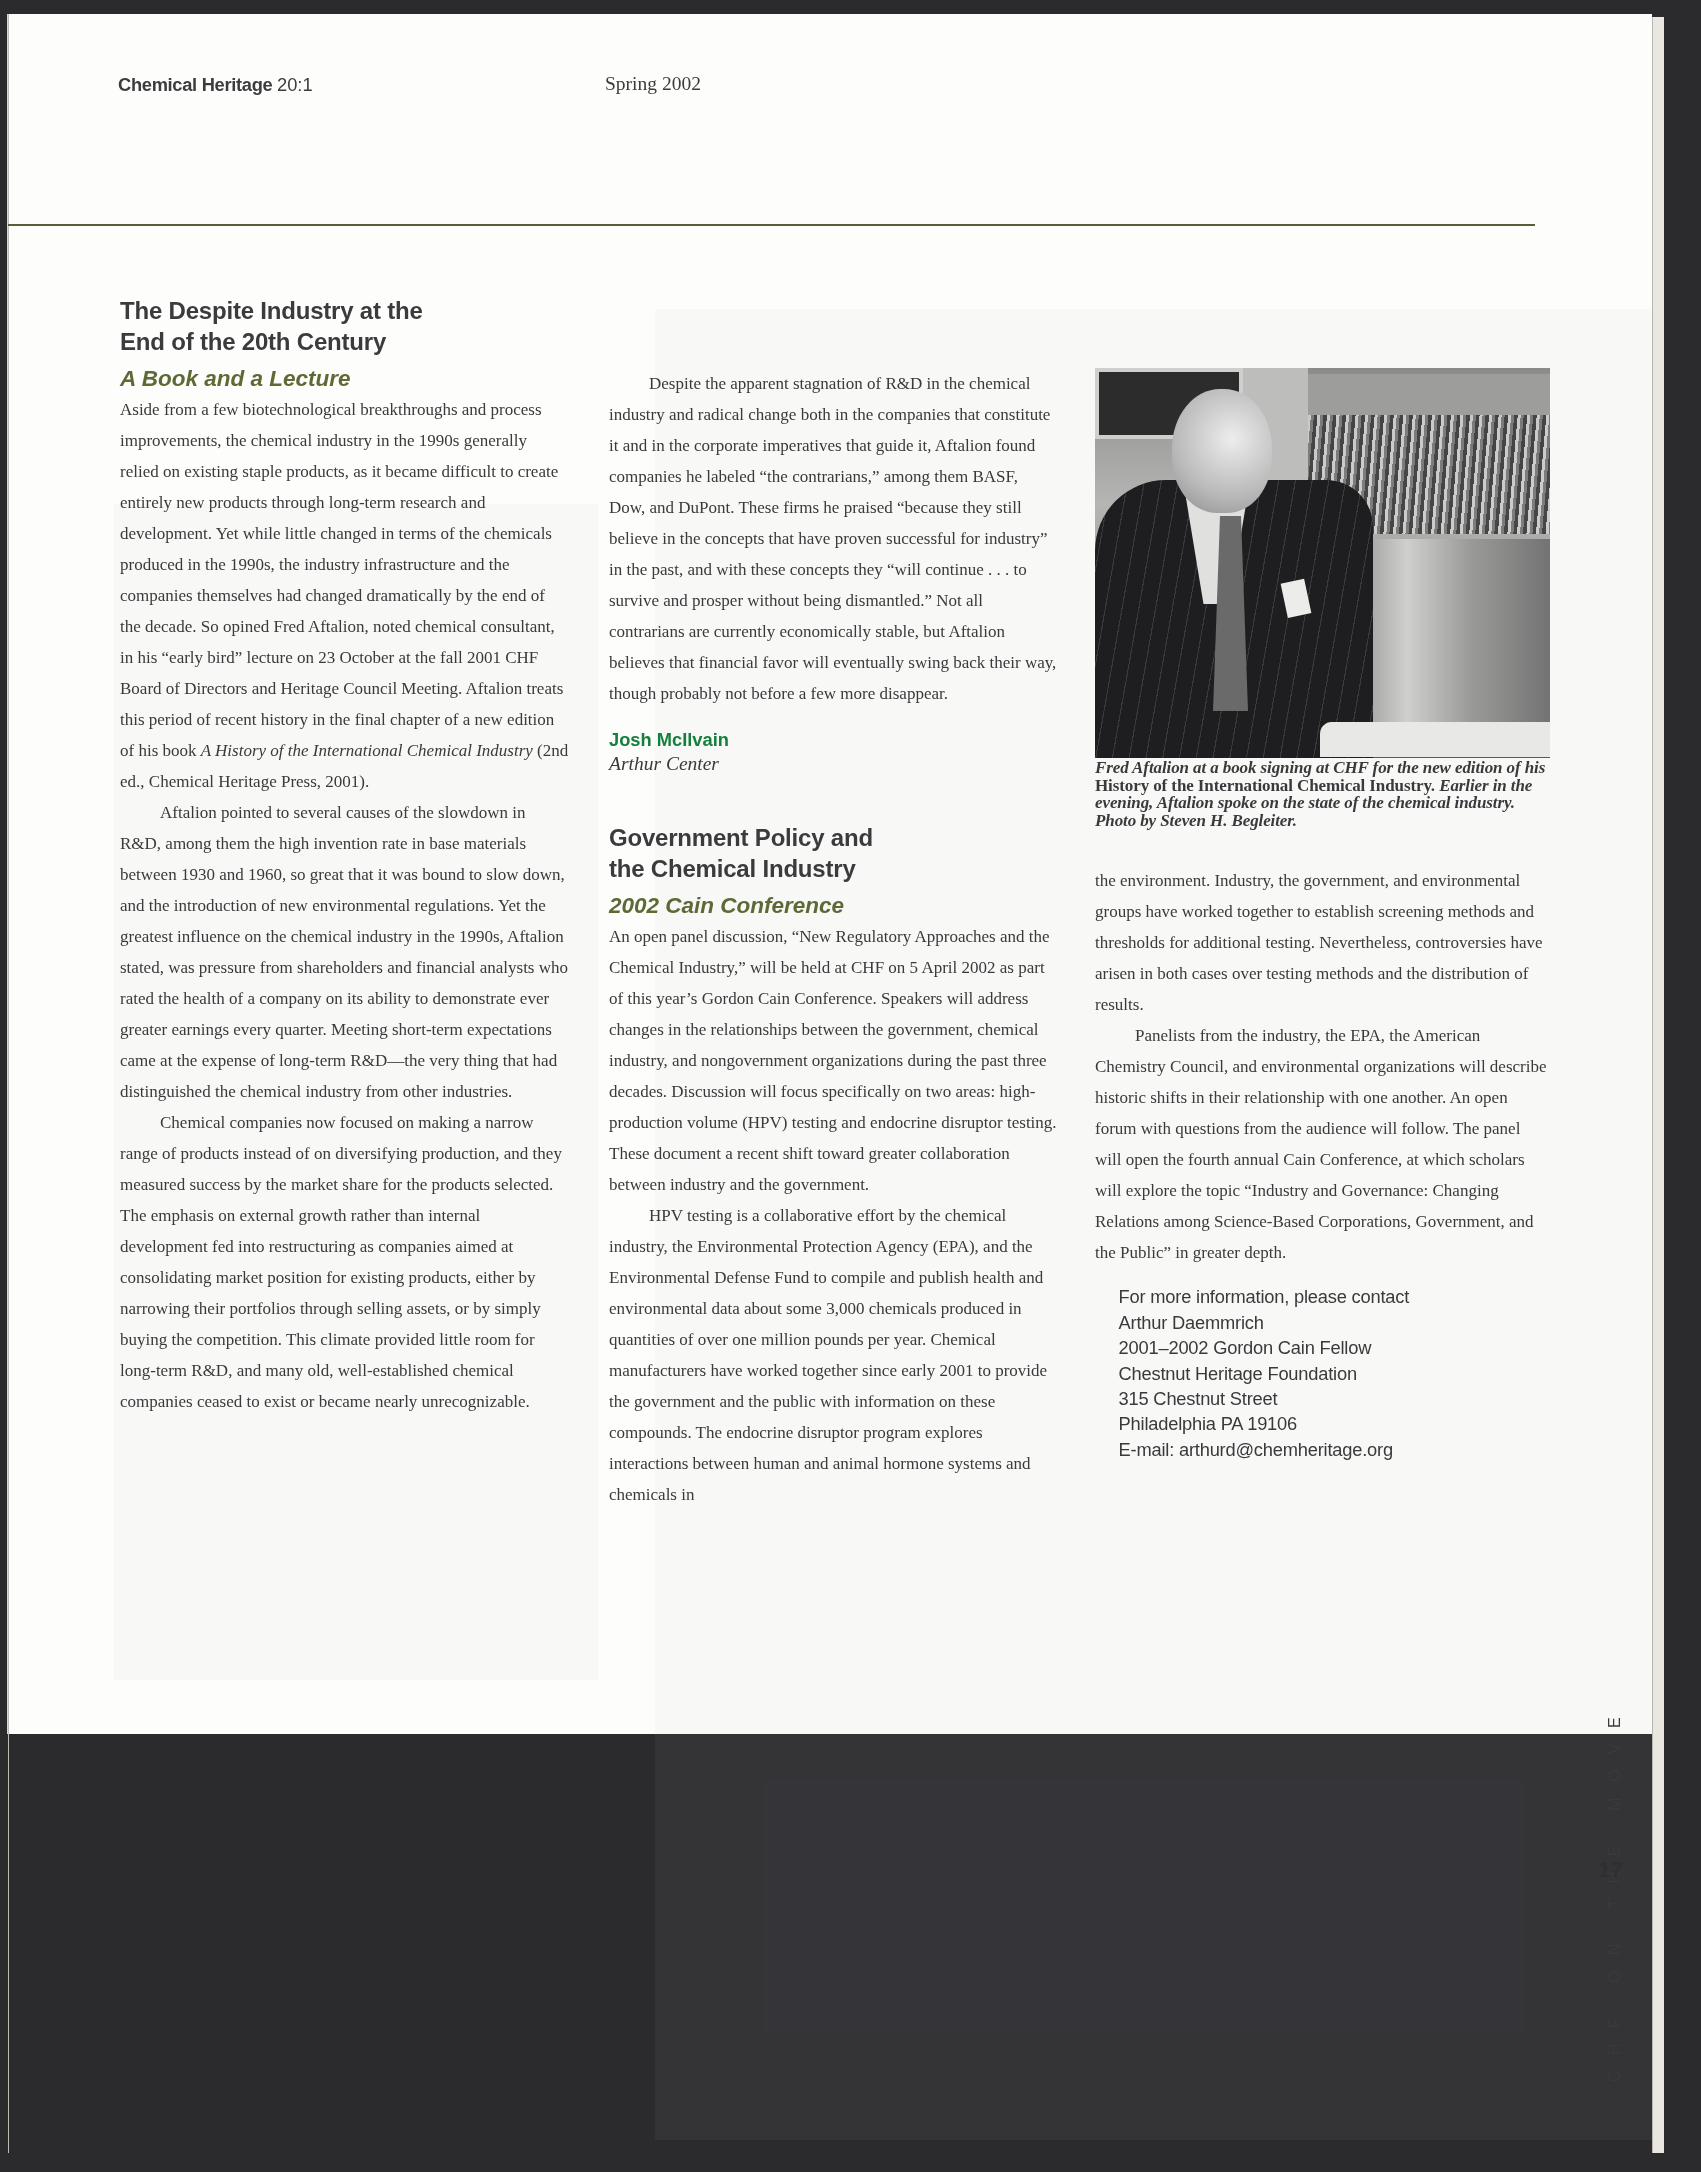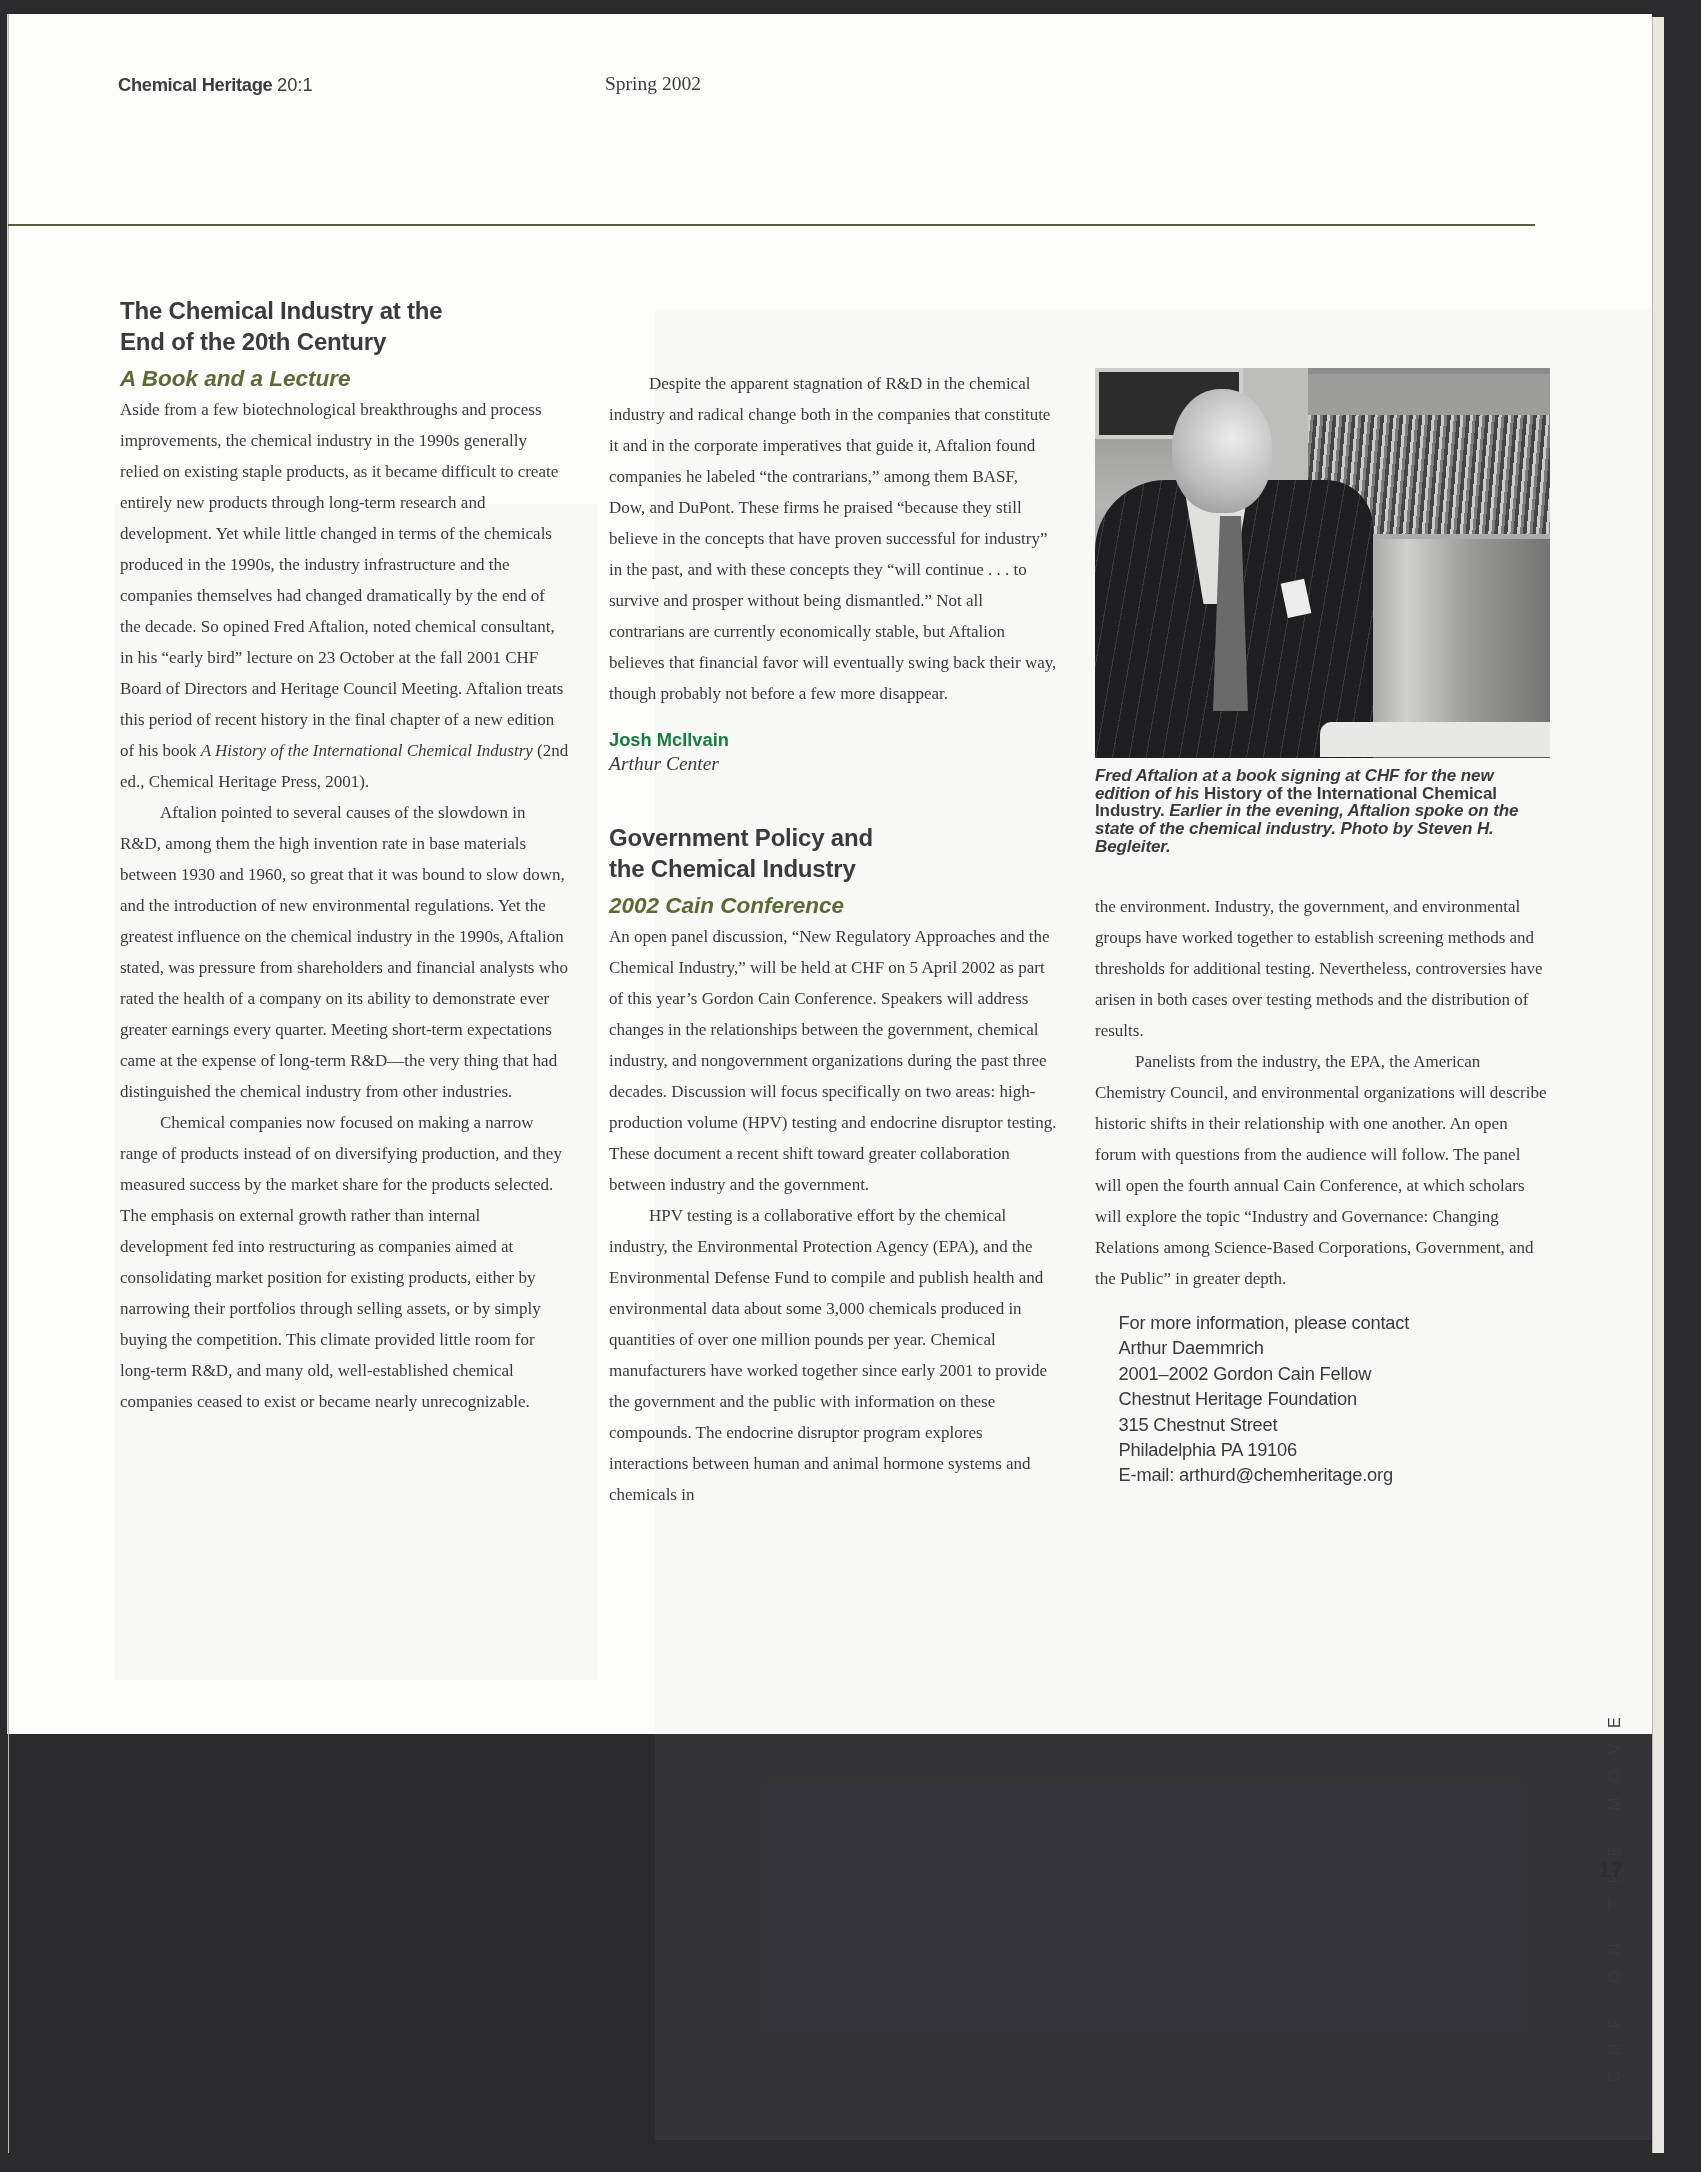--- a/index.html
+++ b/index.html
@@ -62,22 +62,22 @@
   .photo .aerial-sky { position: absolute; left: 213px; top: 5.9px; width: 248px; height: 41px; background: #9d9d9b; }
   .photo .head { position: absolute; left: 77px; top: 20.7px; width: 100px; height: 124px; border-radius: 48% 48% 45% 45%; background: radial-gradient(circle at 60% 40%, #ededed 0%, #b9b9b9 60%, #8a8a8a 100%); }
   .photo .suit { position: absolute; left: 0; top: 112px; width: 278px; height: 284px; background: repeating-linear-gradient(100deg, #1e1e20 0 15.4px, #3a3a3c 15.4px 16.5px); border-radius: 71px 47px 0 0; }
   .photo .shirt { position: absolute; left: 89px; top: 118px; width: 65px; height: 118px; background: #e0e0de; clip-path: polygon(0 0,100% 0,70% 100%,30% 100%); }
   .photo .tie { position: absolute; left: 118px; top: 148px; width: 35px; height: 195px; background: #6a6a6a; clip-path: polygon(20% 0,80% 0,100% 100%,0 100%); }
   .photo .badge { position: absolute; left: 189px; top: 213px; width: 23.6px; height: 35px; background: #ececea; transform: rotate(-12deg); }
   .photo .stand { position: absolute; left: 248px; top: 171px; width: 213px; height: 195px; background: linear-gradient(90deg,#8b8b8b,#cfcfcd 30%,#9a9a98 60%,#707070); }
   .photo .book { position: absolute; left: 225px; top: 354px; width: 236px; height: 35px; background: #e8e8e6; border-radius: 11.8px 0 0 0; }
 
   .caption {
-    font-family: Liberation Sans, sans-serif; font-size: 17px; line-height: 17.7px;
-    color: #3a3a3c; margin-top: 9px; font-style: italic; font-weight: bold; letter-spacing: -0.1px;
+    font-family: Liberation Serif, serif; font-size: 17px; line-height: 17.7px;
+    color: #3a3a3c; margin-top: 1px; font-style: italic; font-weight: bold; letter-spacing: -0.1px;
   }
   .caption .upright { font-style: normal; font-weight: bold; }
 
   .right-body { margin-top: 35px; }
 
   .contact {
     font-family: Liberation Sans, sans-serif; font-size: 18.3px; line-height: 25.4px;
     color: #3a3a3c; margin-top: 16.5px; margin-left: 23.6px; letter-spacing: -0.2px;
   }
 
@@ -109,21 +109,21 @@
 
   <div class="running-head">
     <span class="rh-title">Chemical Heritage</span>
     <span class="rh-issue">20:1</span>
   </div>
   <div class="rh-date">Spring 2002</div>
   <div class="head-rule"></div>
 
   <div class="col col-left">
     <div class="article-title">
-      <div>The Chemical Industry at the</div>
+      <div>The Despite Industry at the</div>
       <div>End of the 20th Century</div>
     </div>
     <div class="article-sub">A Book and a Lecture</div>
     <div class="body-text">
       <p><span>Aside from a few biotechnological breakthroughs and process improvements, the chemical industry in the 1990s generally relied on existing staple products, as it became difficult to create entirely new products through long-term research and development. Yet while little changed in terms of the chemicals produced in the 1990s, the industry infrastructure and the companies themselves had changed dramatically by the end of the decade. So opined Fred Aftalion, noted chemical consultant, in his “early bird” lecture on 23 October at the fall 2001 CHF Board of Directors and Heritage Council Meeting. Aftalion treats this period of recent history in the final chapter of a new edition of his book </span><i>A History of the International Chemical Industry</i><span> (2nd ed., Chemical Heritage Press, 2001).</span></p>
       <p class="indent">Aftalion pointed to several causes of the slowdown in R&amp;D, among them the high invention rate in base materials between 1930 and 1960, so great that it was bound to slow down, and the introduction of new environmental regulations. Yet the greatest influence on the chemical industry in the 1990s, Aftalion stated, was pressure from shareholders and financial analysts who rated the health of a company on its ability to demonstrate ever greater earnings every quarter. Meeting short-term expectations came at the expense of long-term R&amp;D—the very thing that had distinguished the chemical industry from other industries.</p>
       <p class="indent">Chemical companies now focused on making a narrow range of products instead of on diversifying production, and they measured success by the market share for the products selected. The emphasis on external growth rather than internal development fed into restructuring as companies aimed at consolidating market position for existing products, either by narrowing their portfolios through selling assets, or by simply buying the competition. This climate provided little room for long-term R&amp;D, and many old, well-established chemical companies ceased to exist or became nearly unrecognizable.</p>
     </div>
   </div>
 

